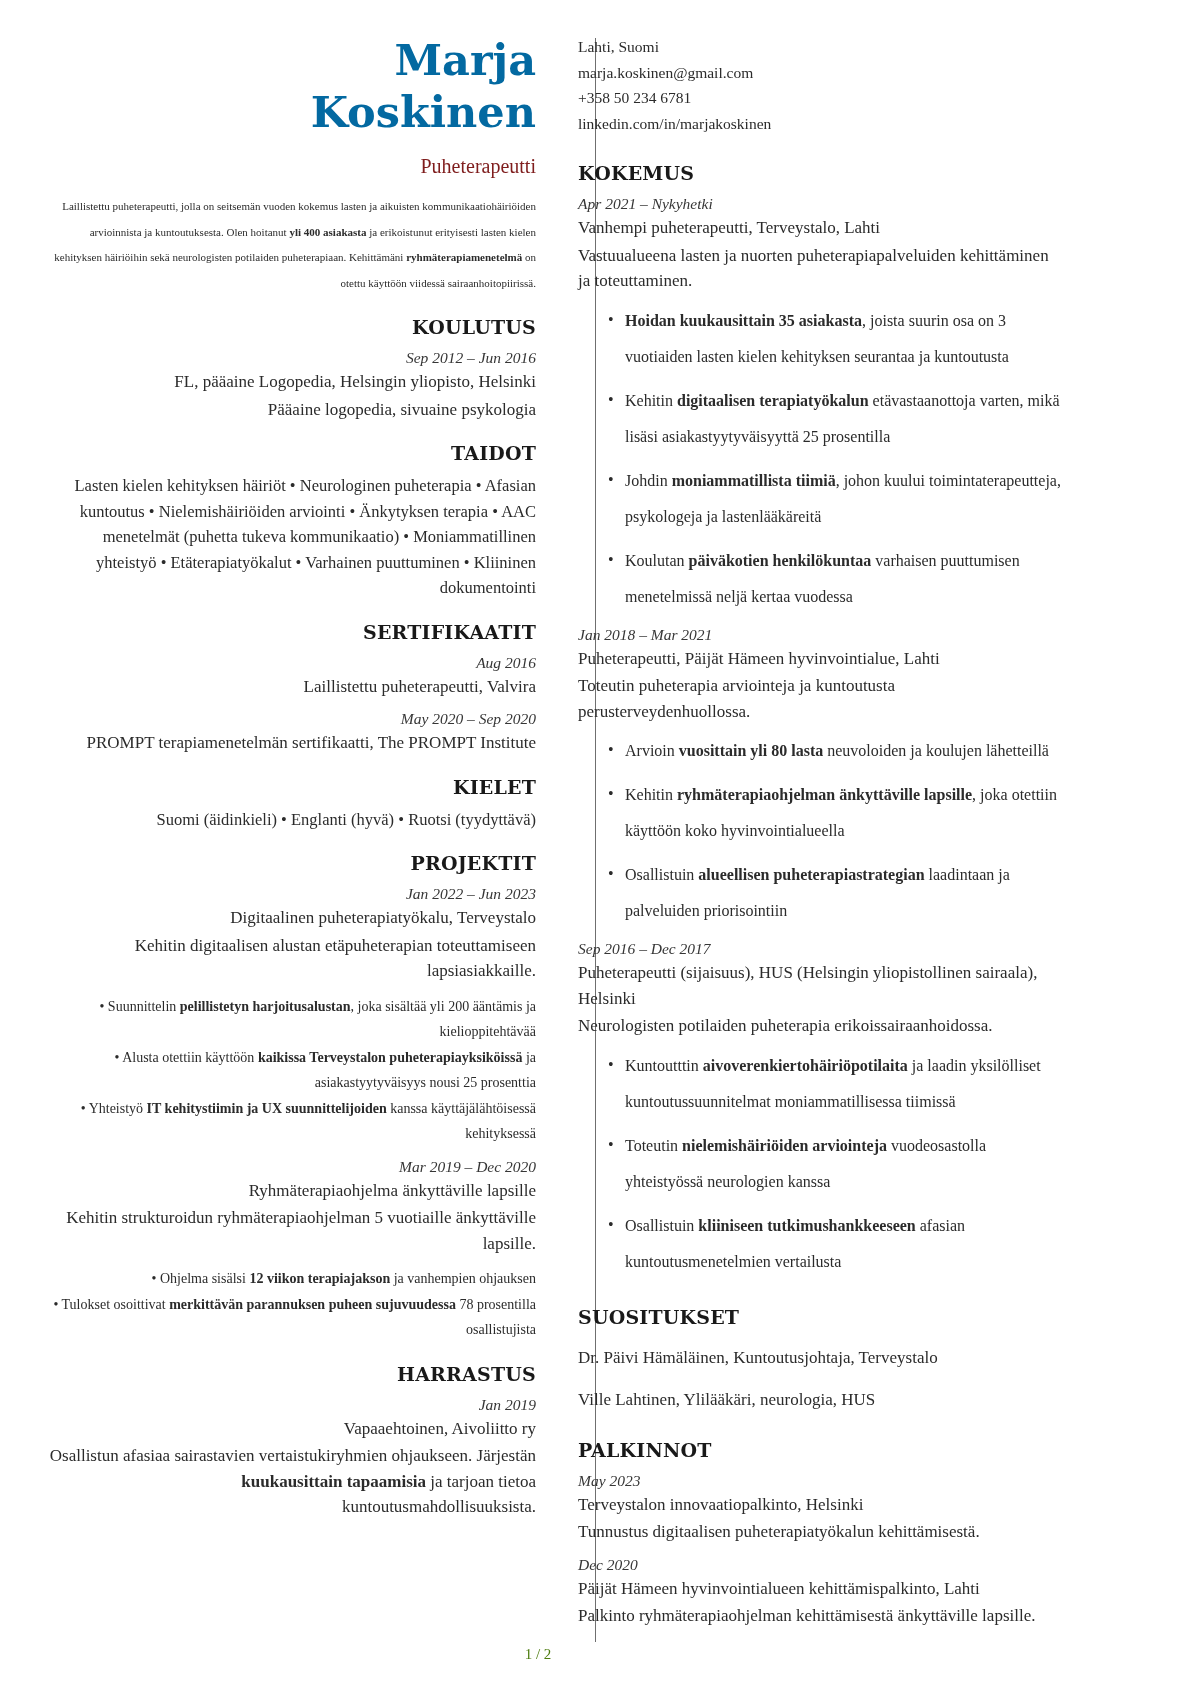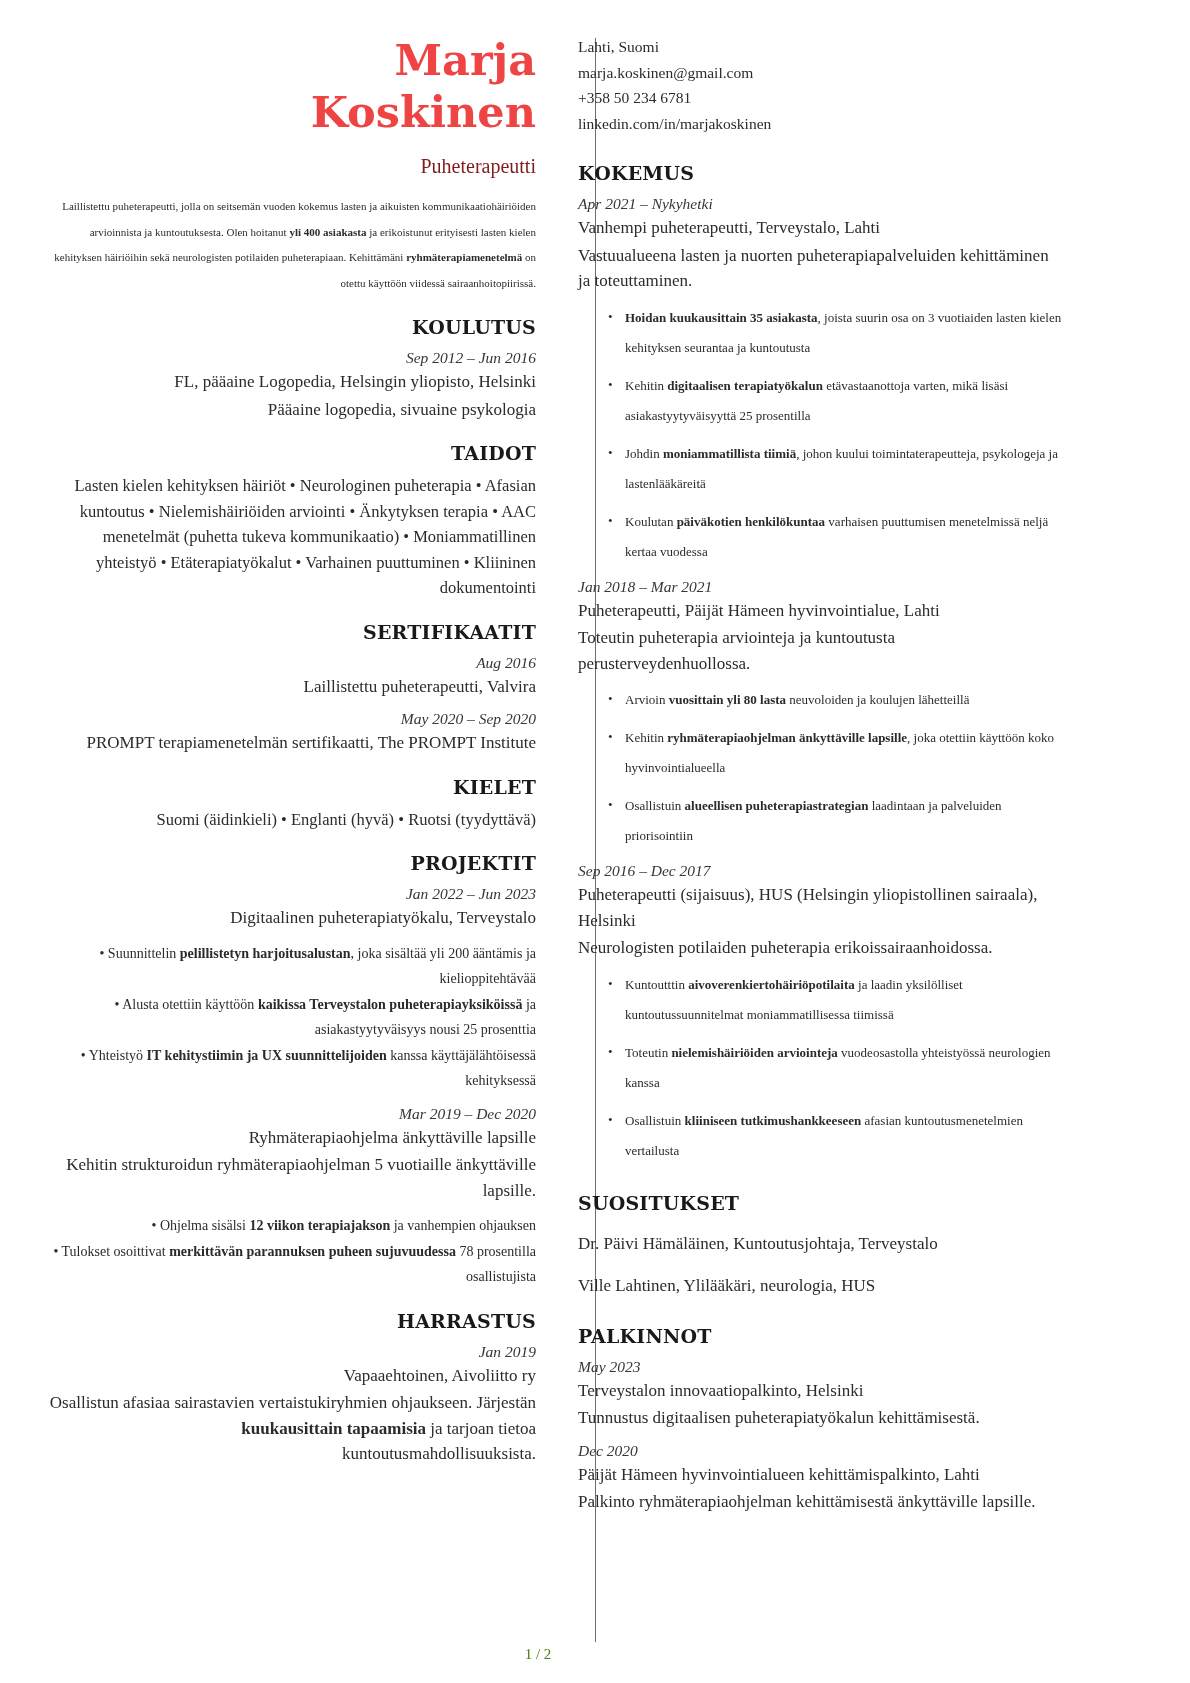--- a/index.html
+++ b/index.html
@@ -4,41 +4,41 @@
 <style>
   * { margin:0; padding:0; box-sizing:border-box; }
   html,body { width:1190px; height:1683px; background:#ffffff; }
   body { font-family:"Liberation Serif", serif; color:#2b2b2b; position:relative; }
 
   .divider { position:absolute; left:595px; top:38px; width:1px; height:1604px; background:#6f6f6f; }
 
   .col-left  { position:absolute; left:48px;  top:34px; width:488px; text-align:right; }
   .col-right { position:absolute; left:578px; top:34px; width:486px; text-align:left; }
 
-  .name { font-family:"DejaVu Serif", serif; font-size:43px; line-height:52px; font-weight:700; color:#ef4444; }
+  .name { font-family:"DejaVu Serif", serif; font-size:43px; line-height:52px; font-weight:700; color:#0369a1; }
   .job-title { font-size:20px; margin-top:17px; color:#7f1d1d; }
   .summary { font-size:11px; line-height:25.5px; margin-top:16px; }
 
   .sec-head { font-family:"DejaVu Serif", serif; font-size:19px; font-weight:700; color:#191919; letter-spacing:0.2px; }
   .col-left .sec-head { margin-top:20px; }
   .col-right .sec-head { margin-top:26px; }
 
   .date { font-style:italic; font-size:15.5px; color:#363636; margin-top:11px; }
   .tline { font-size:17px; line-height:25.5px; margin-top:2px; }
   .desc { font-size:17px; line-height:25.5px; margin-top:2px; }
   .skills { font-size:16.5px; line-height:25.5px; margin-top:9px; }
 
   .lbullets { margin-top:10px; }
   .lbullet { font-size:14px; line-height:25.5px; }
   .lbullet::before { content:"• "; }
 
   .contact-line { font-size:15.5px; line-height:25.5px; }
 
   ul.bullets { list-style:none; margin-top:9px; padding-left:30px; }
-  ul.bullets li { position:relative; padding-left:17px; font-size:13px; line-height:30px; margin-bottom:8px; }
+  ul.bullets li { position:relative; padding-left:17px; font-size:16px; line-height:36px; margin-bottom:8px; }
   ul.bullets li::before { content:"•"; position:absolute; left:0; top:-1px; }
 
   .job { margin-bottom:6px; }
   .ref-line { font-size:17px; line-height:25.5px; margin-top:17px; }
   .award { margin-bottom:10px; }
 
   .footer { position:absolute; left:0; top:1646px; width:1076px; text-align:center; font-size:15px; color:#4d7c0f; }
 
   b { font-weight:700; }
 </style>
@@ -70,20 +70,21 @@
   <div class="tline">PROMPT terapiamenetelmän sertifikaatti, The PROMPT Institute</div>
 
   <div class="sec-head">KIELET</div>
   <div class="skills">Suomi (äidinkieli) • Englanti (hyvä) • Ruotsi (tyydyttävä)</div>
 
   <div class="sec-head">PROJEKTIT</div>
 
   <div class="project">
     <div class="date">Jan 2022 – Jun 2023</div>
     <div class="tline">Digitaalinen puheterapiatyökalu, Terveystalo</div>
+    <div class="desc">Kehitin digitaalisen alustan etäpuheterapian toteuttamiseen lapsiasiakkaille.</div>
     <div class="lbullets">
       <div class="lbullet">Suunnittelin <b>pelillistetyn harjoitusalustan</b>, joka sisältää yli 200 ääntämis ja kielioppitehtävää</div>
       <div class="lbullet">Alusta otettiin käyttöön <b>kaikissa Terveystalon puheterapiayksiköissä</b> ja asiakastyytyväisyys nousi 25 prosenttia</div>
       <div class="lbullet">Yhteistyö <b>IT kehitystiimin ja UX suunnittelijoiden</b> kanssa käyttäjälähtöisessä kehityksessä</div>
     </div>
   </div>
 
   <div class="project">
     <div class="date">Mar 2019 – Dec 2020</div>
     <div class="tline">Ryhmäterapiaohjelma änkyttäville lapsille</div>

